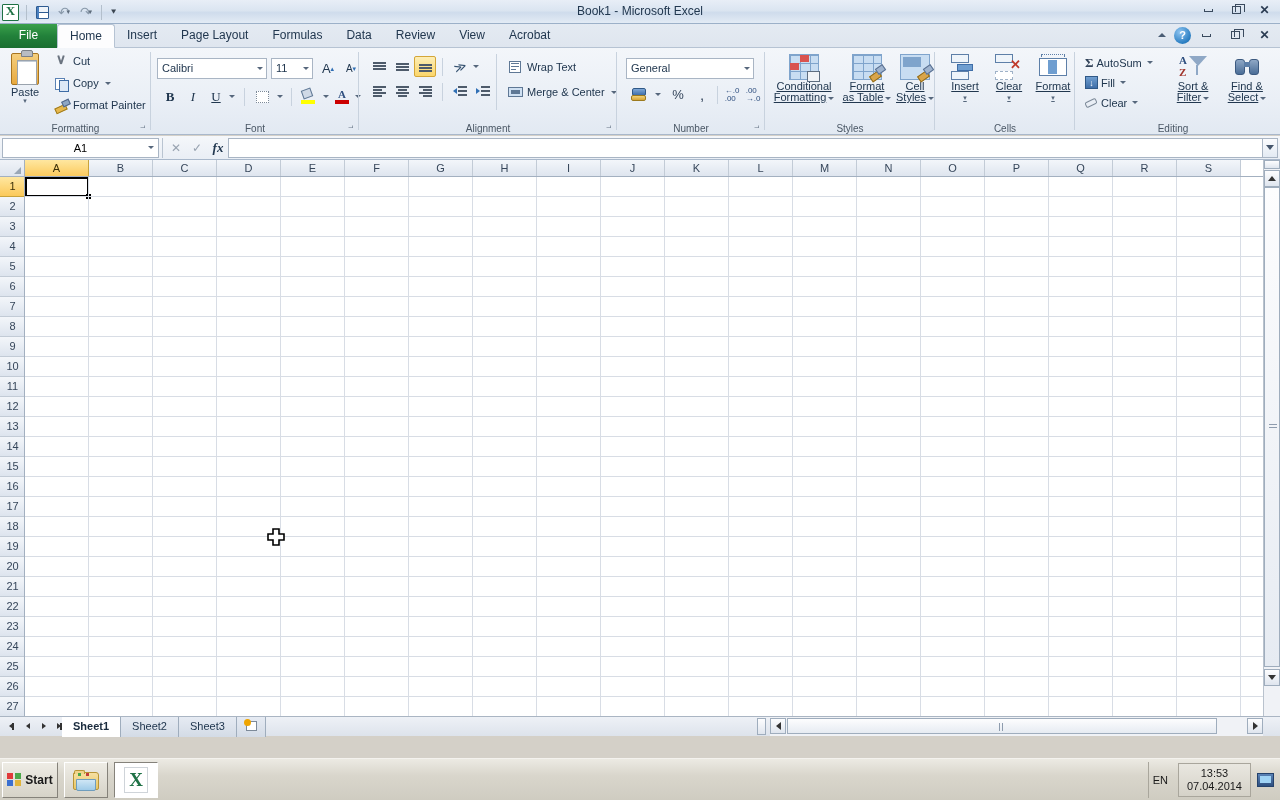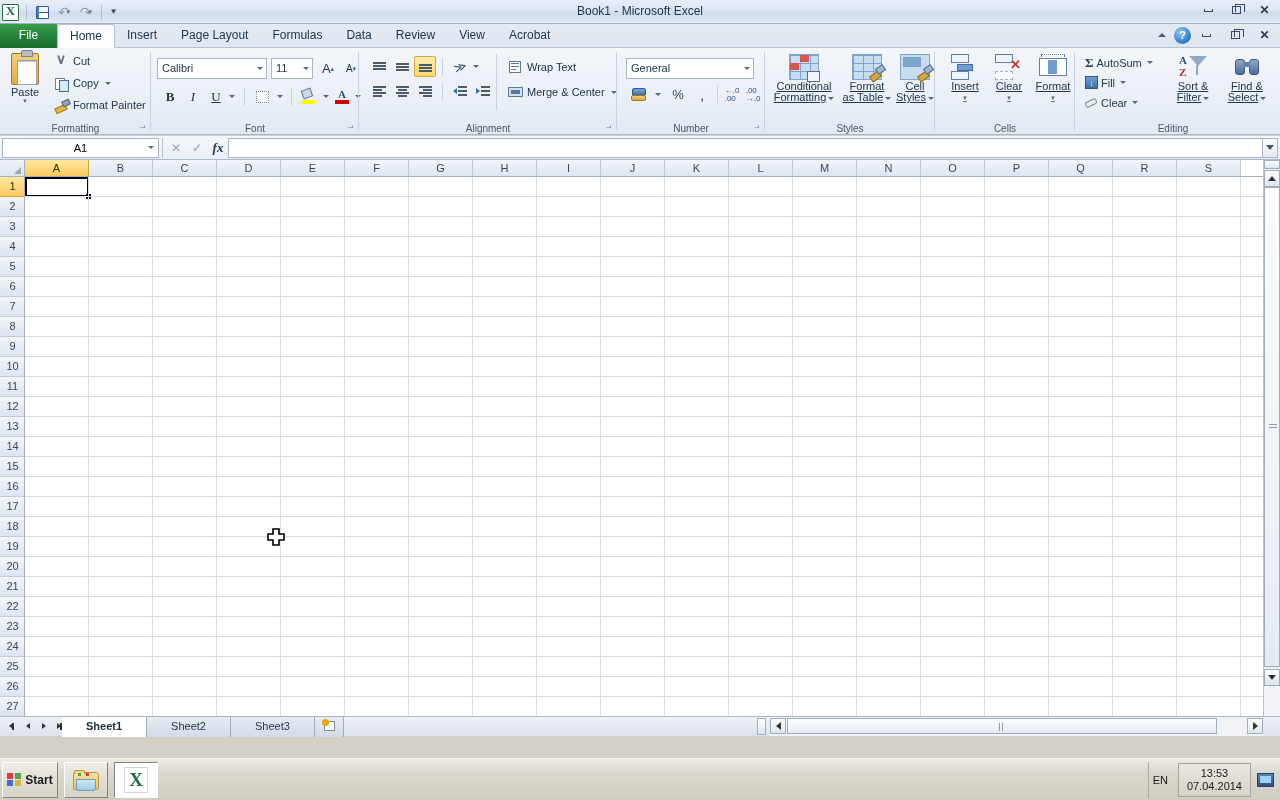--- a/index.html
+++ b/index.html
@@ -313,21 +313,21 @@
 
   
   .sheetbar {
     position: absolute; left: 0; top: 716px; width: 1280px; height: 20px;
     background: linear-gradient(to bottom,#eef1f6,#dde3ec); border-top: 1px solid #aab5c3;
   }
   .navbtns { position: absolute; left: 2px; top: 2px; display: flex; align-items: center; gap: 5px; padding: 0 4px; }
   .navbtn { width: 11px; height: 14px; display: flex; align-items: center; justify-content: center; cursor: pointer; }
   .sheets { position: absolute; left: 62px; top: 0; display: flex; align-items: flex-start; }
   .sheet {
-    height: 20px; line-height: 19px; padding: 0 24px; font-size: 11px; color: #21374f;
+    height: 20px; line-height: 19px; padding: 0 11px; font-size: 11px; color: #21374f;
     background: linear-gradient(to bottom,#e6ebf3,#d3dbe6);
     border-right: 1px solid #9fadbd; cursor: pointer;
     transform: skewX(0deg);
   }
   .sheet.active { background: #fff; font-weight: bold; color: #1a2b3d; }
   .sheet.newtab { padding: 0 7px; }
   .hscroll { position: absolute; left: 770px; top: 0; right: 17px; height: 19px; background: #f0f2f6; }
   .hthumb { position: absolute; top: 1px; height: 16px; background: linear-gradient(to bottom,#fdfdfe,#e6ebf2); border: 1px solid #9fadbd; cursor: pointer; }
   .hthumb .grip { position: absolute; top: 4px; left: 50%; margin-left: -3px; width: 6px; height: 8px;
     background: repeating-linear-gradient(to right,#8e9cae 0 1px, transparent 1px 3px); }

